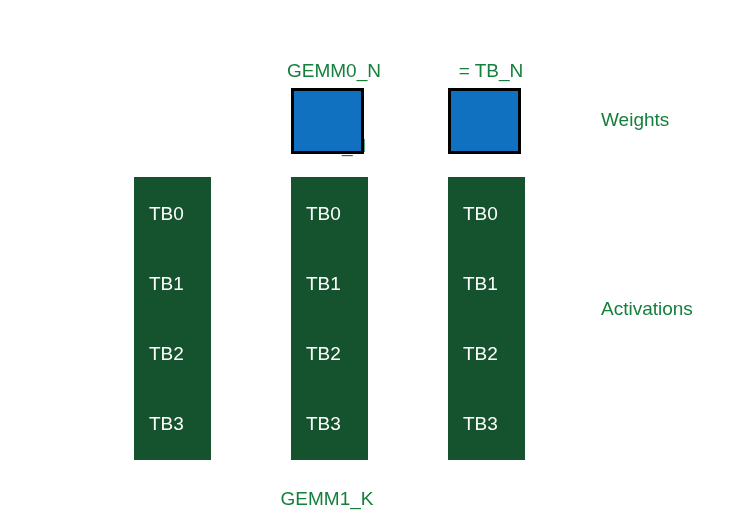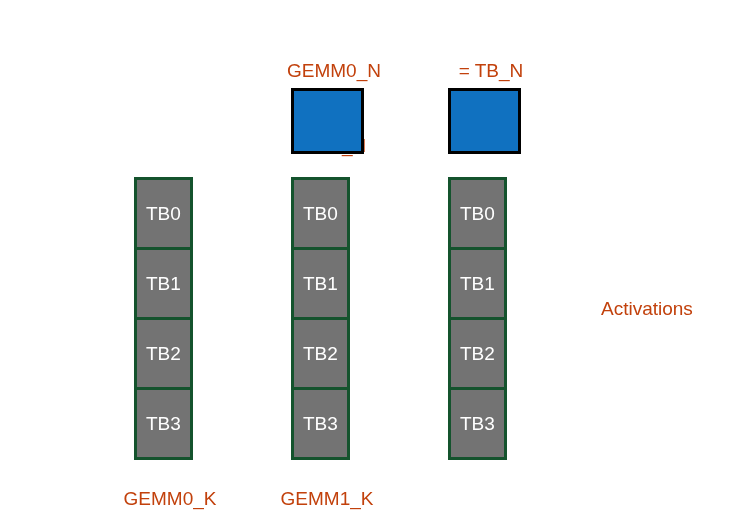--- a/index.html
+++ b/index.html
@@ -18,21 +18,21 @@
     position: relative;
     width: 742px;
     height: 529px;
   }
 
   
   .label {
     position: absolute;
     font-size: 19px;
     line-height: 24px;
-    color: #c2410c;
+    color: #15803d;
     white-space: pre;
   }
 
   .col-header {
     width: 180px;
     text-align: center;
     top: 8px;
     font-size: 19px;
     line-height: 25px;
   }
@@ -57,24 +57,24 @@
     background: #1071c0;
     border: 3px solid #000000;
     box-sizing: border-box;
   }
 
   .act-column {
     position: absolute;
     width: 73px;
   }
   .act-cell {
-    width: 59px;
+    width: 77px;
     height: 73px;
-    background: #737373;
-    border: 3px solid #14532d;
+    background: #14532d;
+    border: 6px solid #14532d;
     box-sizing: border-box;
     margin-bottom: -3px;
     display: flex;
     align-items: center;
     color: #ffffff;
     font-size: 19px;
   }
   .act-cell .cell-text {
     padding-left: 9px;
   }
@@ -135,18 +135,18 @@
     </div>
     <div class="act-cell">
       <span class="cell-text">TB2</span>
     </div>
     <div class="act-cell">
       <span class="cell-text">TB3</span>
     </div>
   </div>
 
 
+  <div class="label" style="left: 601px; top: 108px;">Weights</div>
   <div class="label" style="left: 601px; top: 297px;">Activations</div>
 
-  <div class="label bottom-label" style="left: 80px;">GEMM0_K</div>
   <div class="label bottom-label" style="left: 237px;">GEMM1_K</div>
 
 </div>
 
 </body></html>

